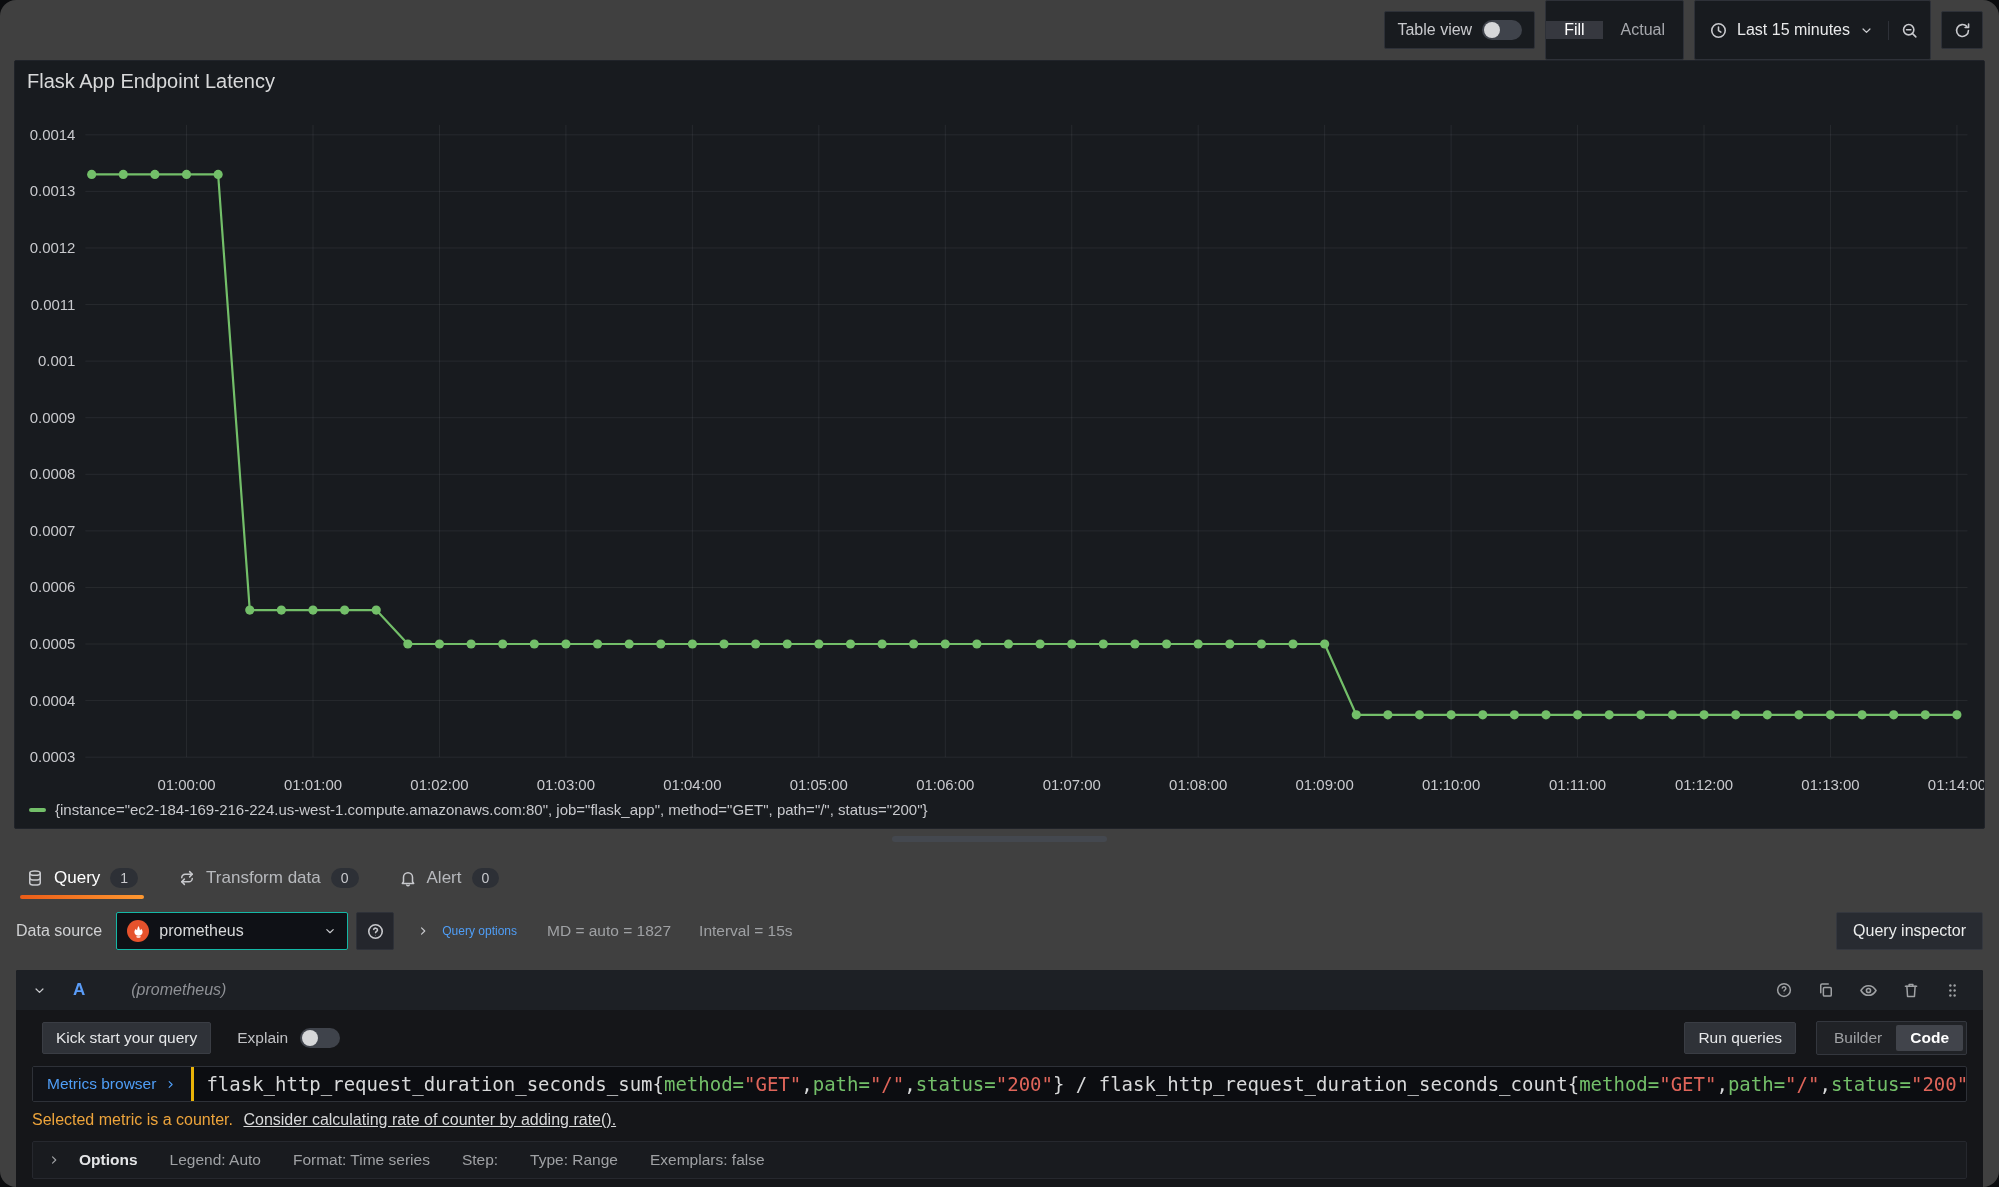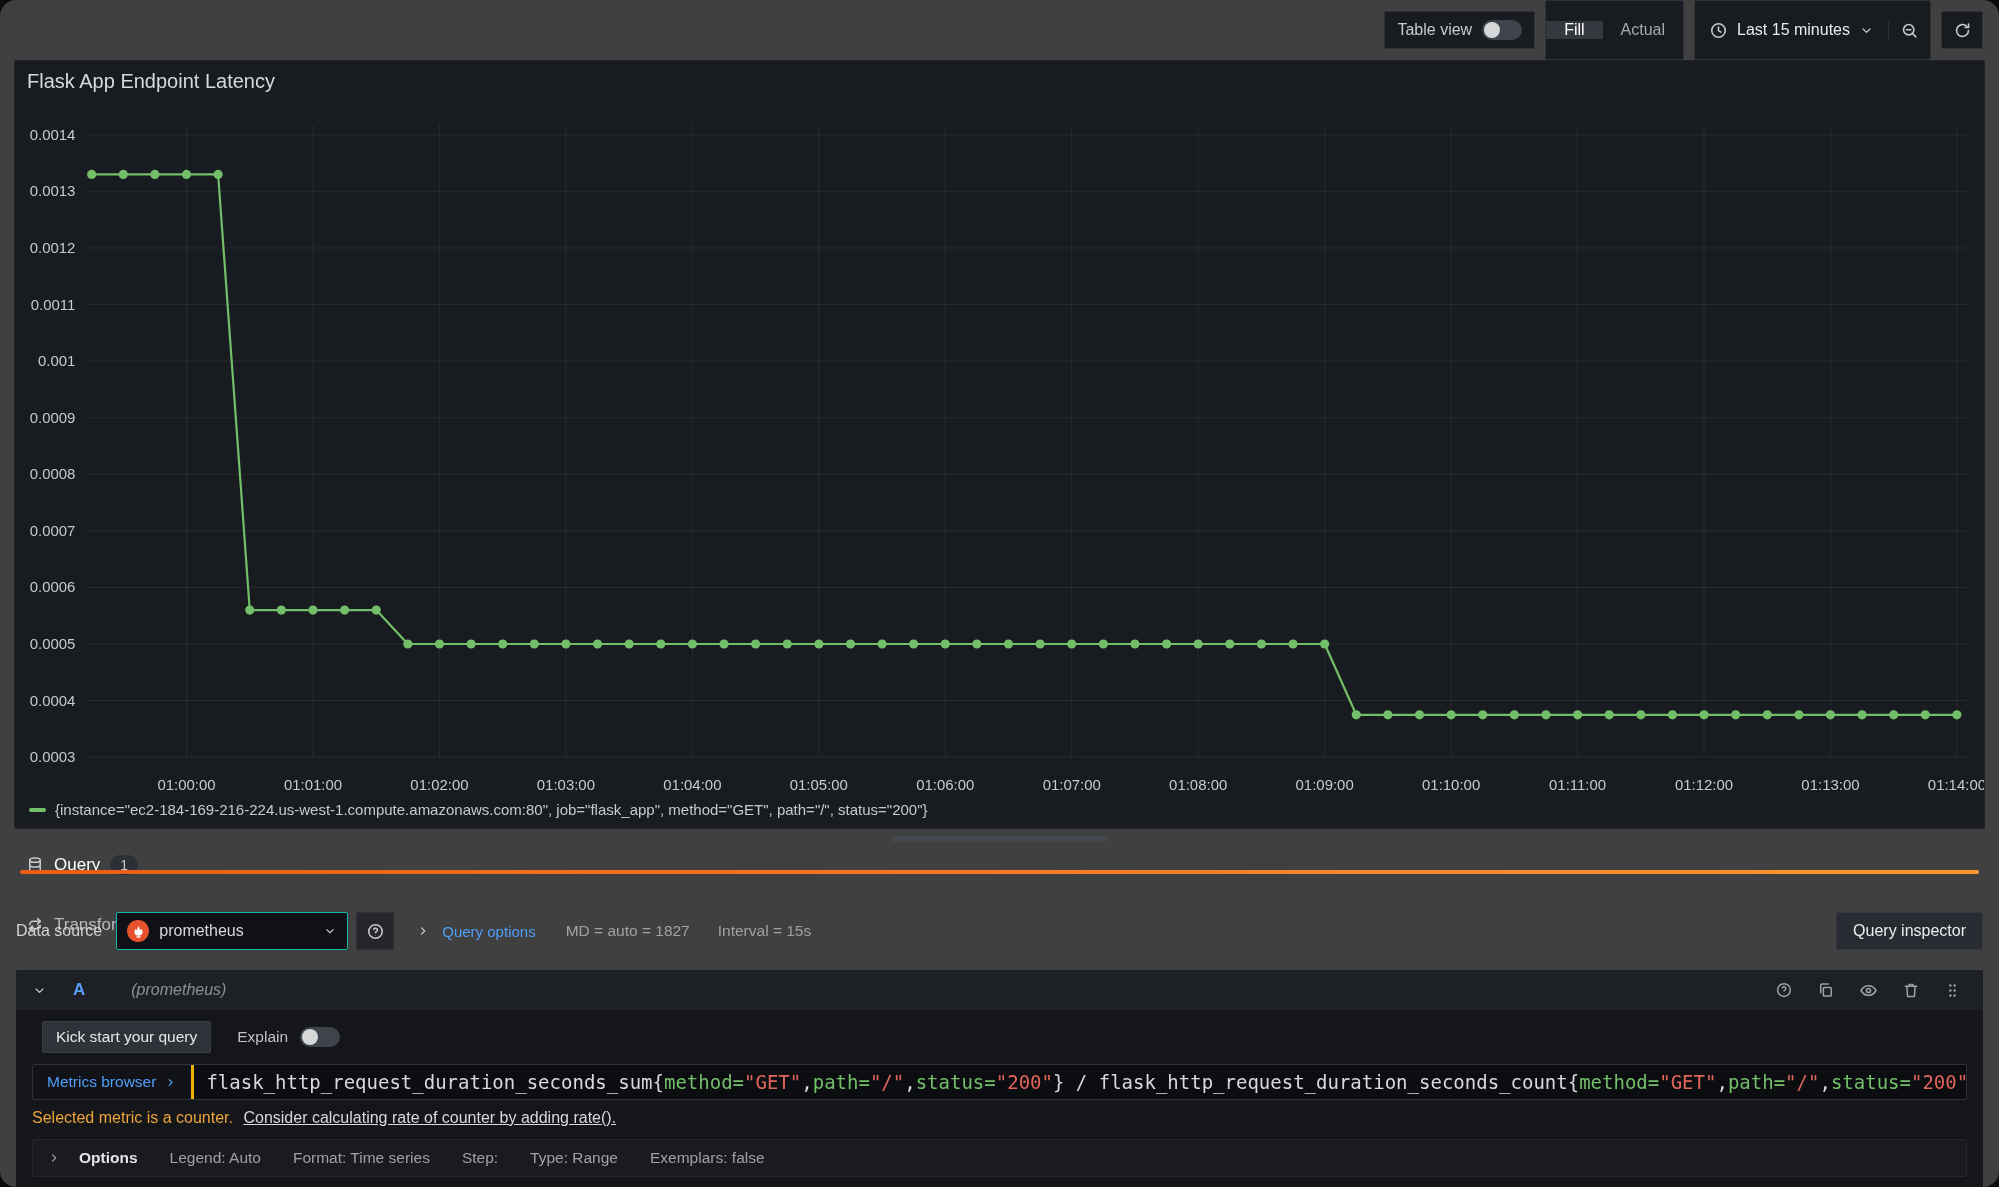--- a/index.html
+++ b/index.html
@@ -32,38 +32,38 @@
   #chart-svg { position:absolute; inset:0; width:100%; height:100%; }
   .legend-row { position:absolute; left:14px; bottom:10px; display:flex; align-items:center; gap:9px; }
   .legend-swatch { width:17px; height:4px; border-radius:2px; }
   .legend-label { font-size:15px; color:#c8c9cd; white-space:nowrap; }
 
   .resize-handle { position:absolute; top:836px; left:892px; width:215px; height:6px;
                    border-radius:3px; background:#44484f; cursor:row-resize; }
 
   
   .tabsbar { position:absolute; top:855px; left:0; right:0; height:45px; display:flex;
-             align-items:stretch; padding:0 26px; gap:40px;flex-direction:column; }
+             align-items:stretch; padding:0 26px; gap:40px; }
   .tab { position:relative; display:flex; align-items:center; gap:10px; font-size:17px; color:#b7b9bd; cursor:pointer; }
   .tab.active { color:#ffffff; font-weight:500; }
   .tab.active .tab-underline { position:absolute; left:-6px; right:-6px; bottom:1px; height:4px;
              border-radius:2px; background:linear-gradient(90deg,#eb5c17,#ff9830); }
   .badge { font-size:14px; color:#c8c9cd; background:#2d3036; border-radius:11px; padding:2px 10px; }
 
   
   .dsrow { position:absolute; top:908px; left:16px; right:16px; height:46px; display:flex; align-items:center; }
   .ds-label { font-size:16px; color:#d0d1d3; margin-right:14px; }
   .ds-select { width:232px; height:38px; background:#0f1116; border:1px solid #14b8a6; border-radius:2px;
                display:flex; align-items:center; gap:10px; padding:0 10px; cursor:pointer; }
   .ds-select .ds-name { font-size:16px; color:#d8d9da; }
   .prom-icon { width:22px; height:22px; border-radius:50%; background:#e6522c; display:grid; place-items:center; }
   .ds-help { width:38px; height:38px; margin-left:8px; border:1px solid #2e3138; background:#24262c;
              border-radius:2px; display:grid; place-items:center; cursor:pointer; }
   .ds-caret { margin:0 12px 0 22px; color:#9fa1a4; }
-  .ds-qopts { color:#4f9ef7; font-size:15px; font-weight:500; margin-right:30px; cursor:pointer; }
+  .ds-qopts { color:#4f9ef7; font-size:12px; font-weight:500; margin-right:30px; cursor:pointer; }
   .ds-meta { font-size:15.5px; color:#9fa1a4; margin-right:28px; }
   .ds-inspector { margin-left:auto; height:38px; display:flex; align-items:center; padding:0 16px;
                   background:#282b31; border:1px solid #34373e; border-radius:2px; color:#eceded;
                   font-size:16px; font-weight:500; cursor:pointer; }
 
   
   .qsection { position:absolute; top:970px; left:16px; width:1967px; background:#151619; border-radius:2px; }
   .qheader { height:40px; background:#1d2025; display:flex; align-items:center; padding:0 16px; border-radius:2px 2px 0 0; }
   .q-ref { color:#5a9cf8; font-weight:700; font-size:17px; margin-left:26px; }
   .q-hint { color:#8e9095; font-style:italic; font-size:16px; margin-left:46px; }
@@ -371,20 +371,27 @@
     </div>
 
     <div class="qtoolbar">
       <button class="btn-sec">Kick start your query</button>
       <div class="explain">
         <span>Explain</span>
         <div class="toggle">
             <div class="knob"></div>
           </div>
       </div>
+      <div class="toolbar-right">
+        <button class="btn-sec">Run queries</button>
+        <div class="bc-seg">
+          <div class="seg">Builder</div>
+          <div class="seg active">Code</div>
+        </div>
+      </div>
     </div>
 
     <div class="qcode">
       <div class="metrics-browser">
         <span>Metrics browser</span>
         <svg class="icon" width="13" height="13" viewBox="0 0 24 24" style="stroke:#4f9ef7">
             <path d="M9.5 6.5l5.5 5.5-5.5 5.5"></path>
           </svg>
       </div>
       <div class="code-area" id="query-code"><span class="tk-plain">flask_http_request_duration_seconds_sum{</span><span class="tk-label">method=</span><span class="tk-string">"GET"</span><span class="tk-plain">,</span><span class="tk-label">path=</span><span class="tk-string">"/"</span><span class="tk-plain">,</span><span class="tk-label">status=</span><span class="tk-string">"200"</span><span class="tk-plain">} / flask_http_request_duration_seconds_count{</span><span class="tk-label">method=</span><span class="tk-string">"GET"</span><span class="tk-plain">,</span><span class="tk-label">path=</span><span class="tk-string">"/"</span><span class="tk-plain">,</span><span class="tk-label">status=</span><span class="tk-string">"200"</span><span class="tk-plain">}</span></div>

